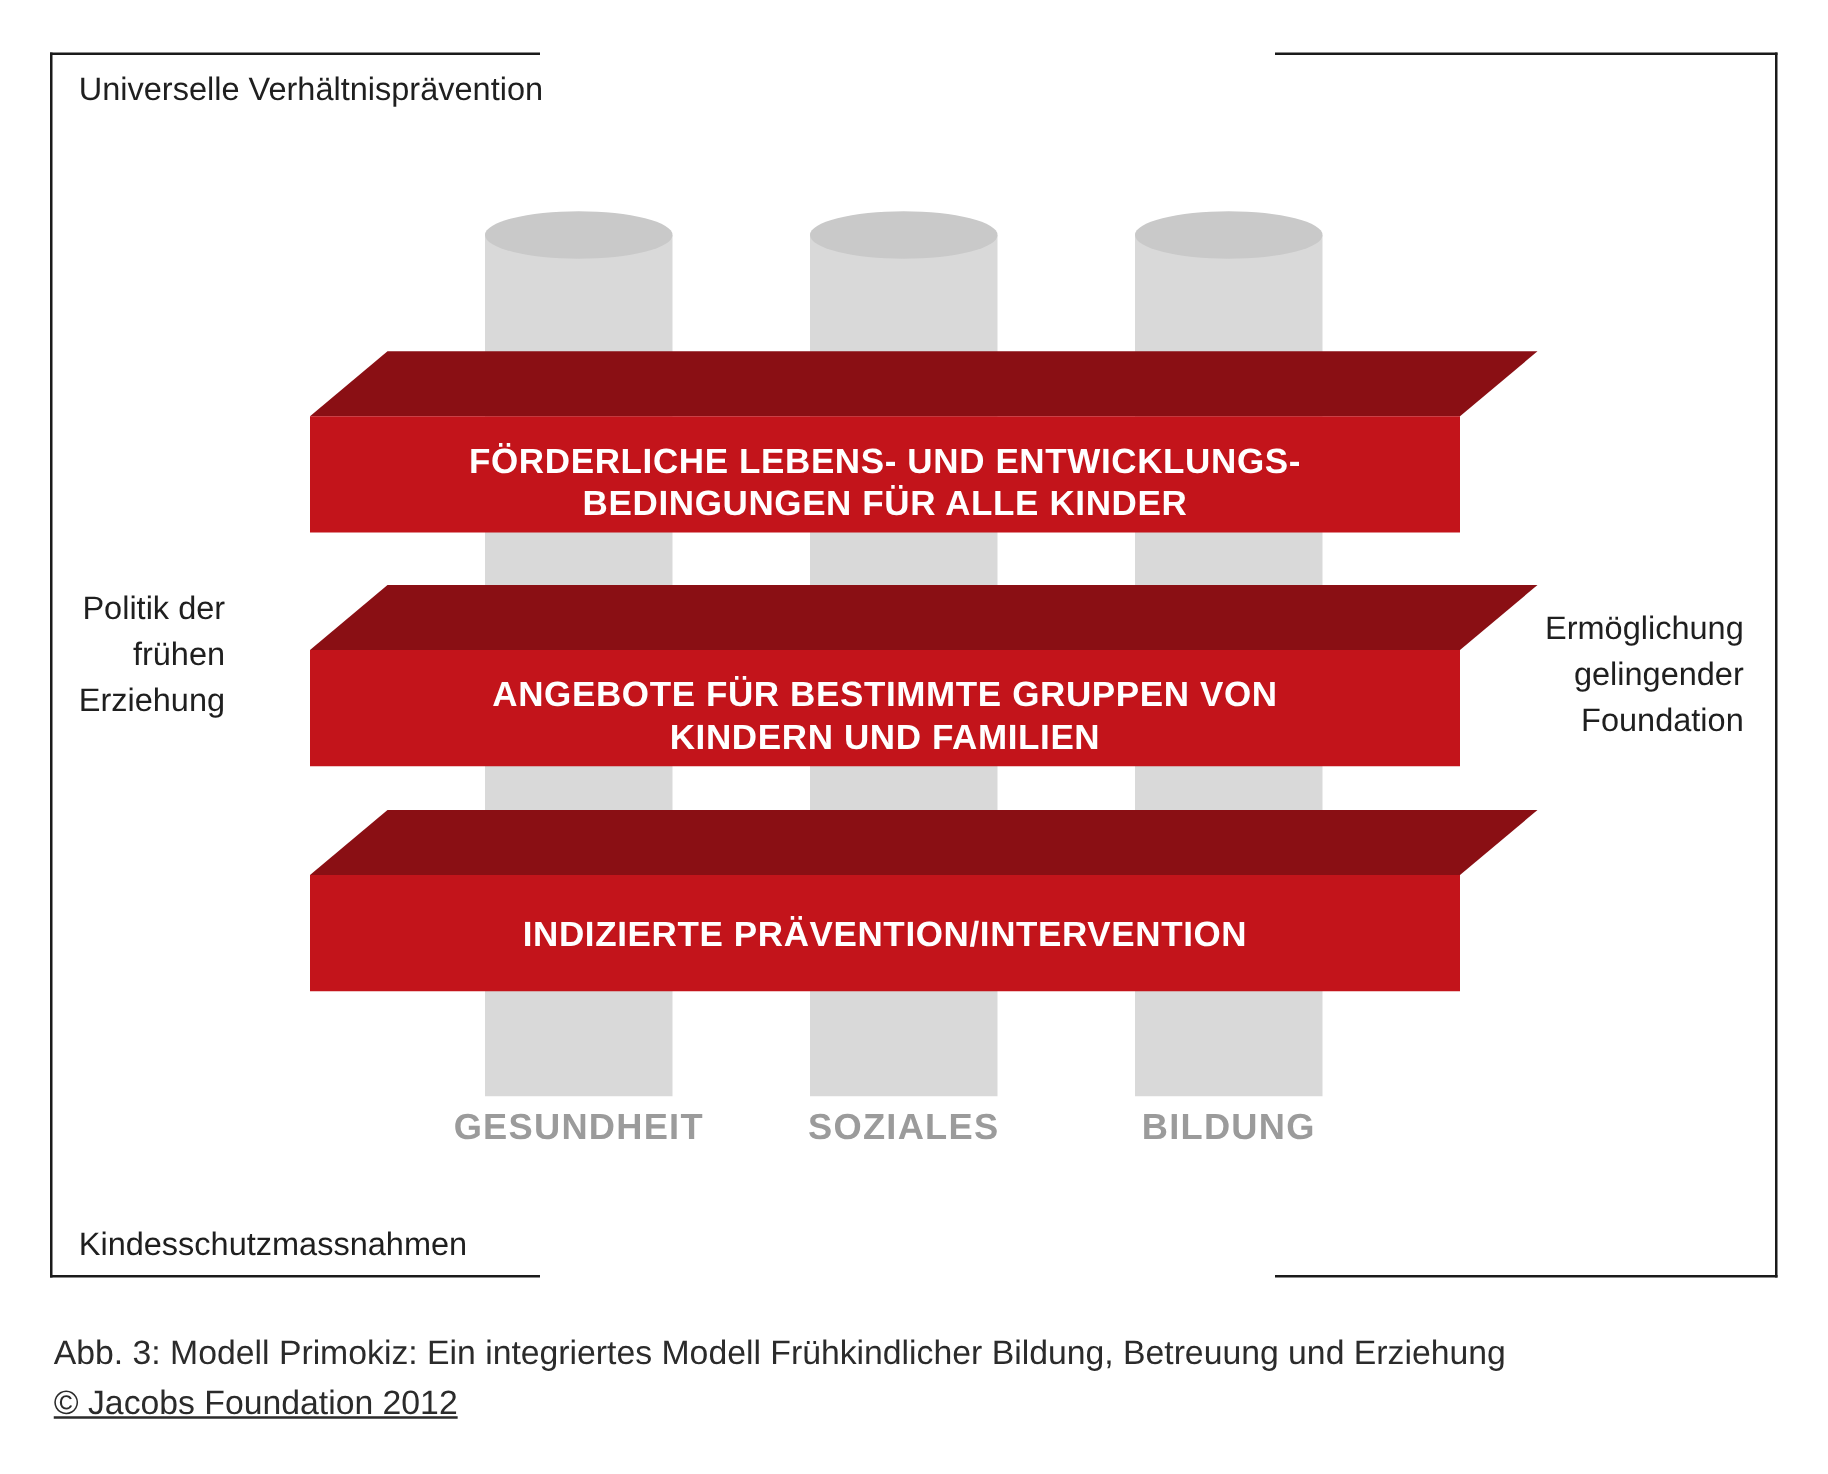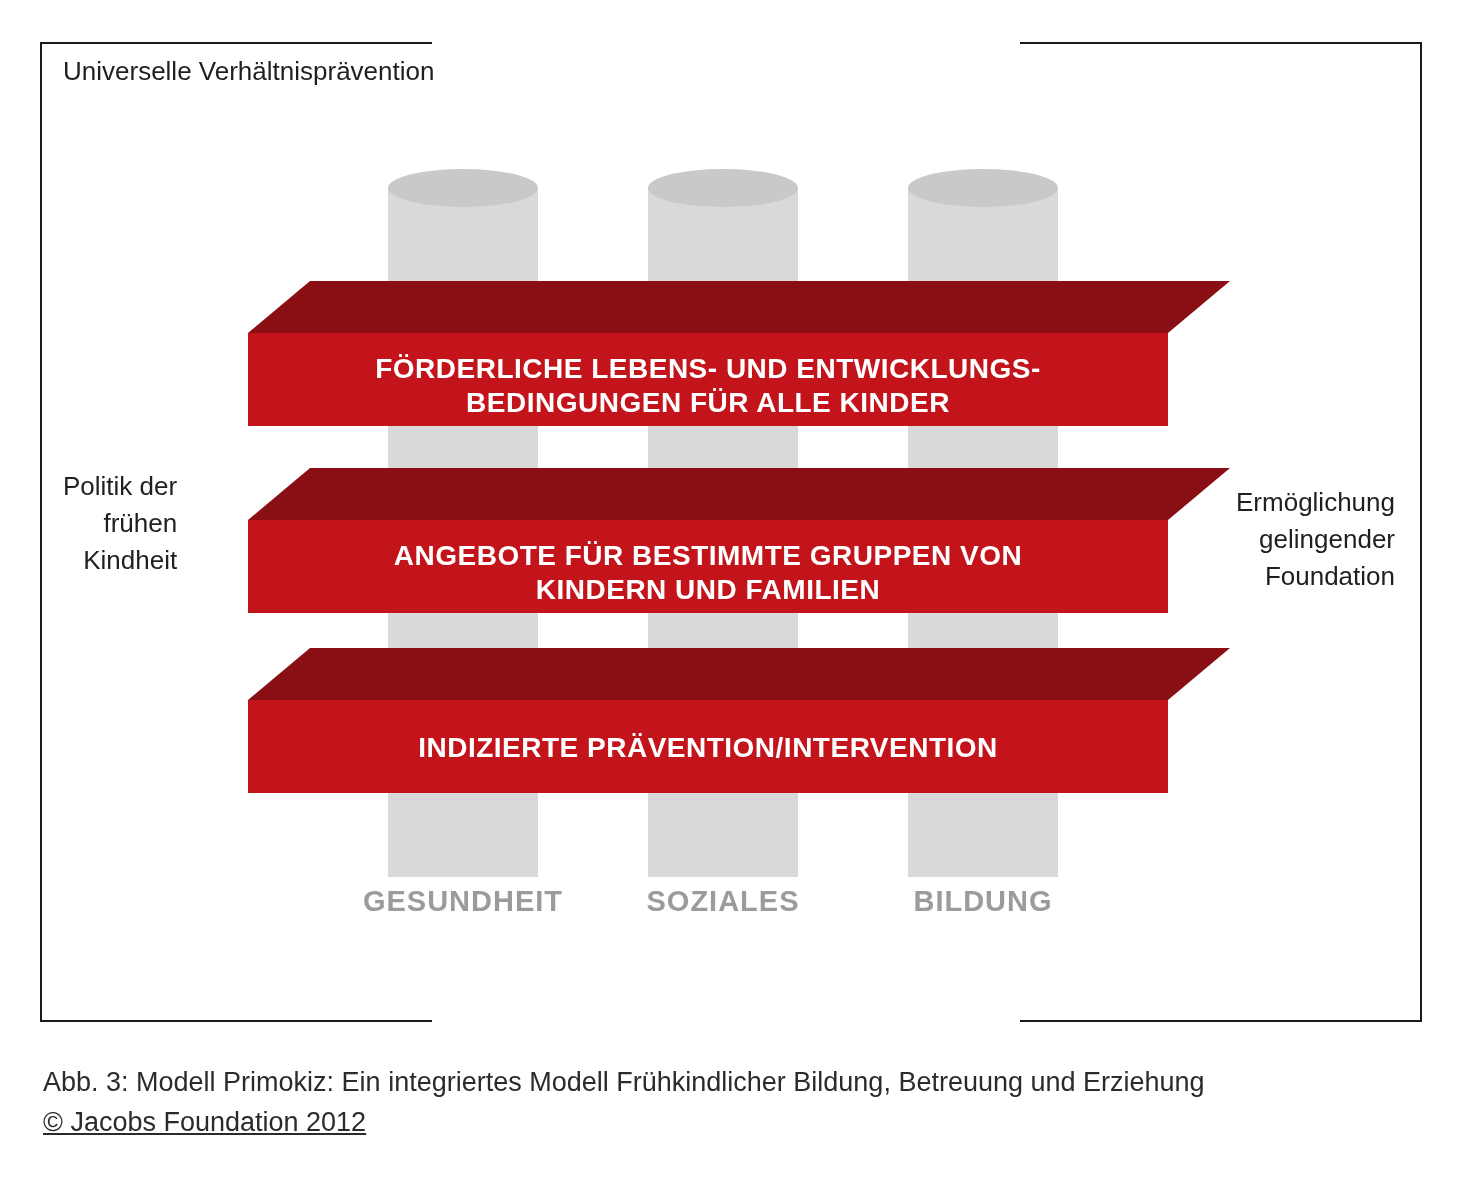--- a/index.html
+++ b/index.html
@@ -59,25 +59,26 @@
 <div class="canvas">
 
   <div class="seg seg-v seg-left"></div>
   <div class="seg seg-v seg-right"></div>
   <div class="seg seg-h seg-top-left"></div>
   <div class="seg seg-h seg-top-right"></div>
   <div class="seg seg-h seg-bottom-left"></div>
   <div class="seg seg-h seg-bottom-right"></div>
 
   <div class="corner-label label-top-left">Universelle Verhältnisprävention</div>
+  <div class="corner-label label-bottom-left">Kindesschutzmassnahmen</div>
 
   <div class="side-label side-left">
     <div>Politik der</div>
     <div>frühen</div>
-    <div>Kindheit</div>
+    <div>Erziehung</div>
   </div>
   <div class="side-label side-right">
     <div>Ermöglichung</div>
     <div>gelingender</div>
     <div>Foundation</div>
   </div>
 
   <svg class="diagram-svg" viewBox="0 0 1462 1179">
 
     <g>

